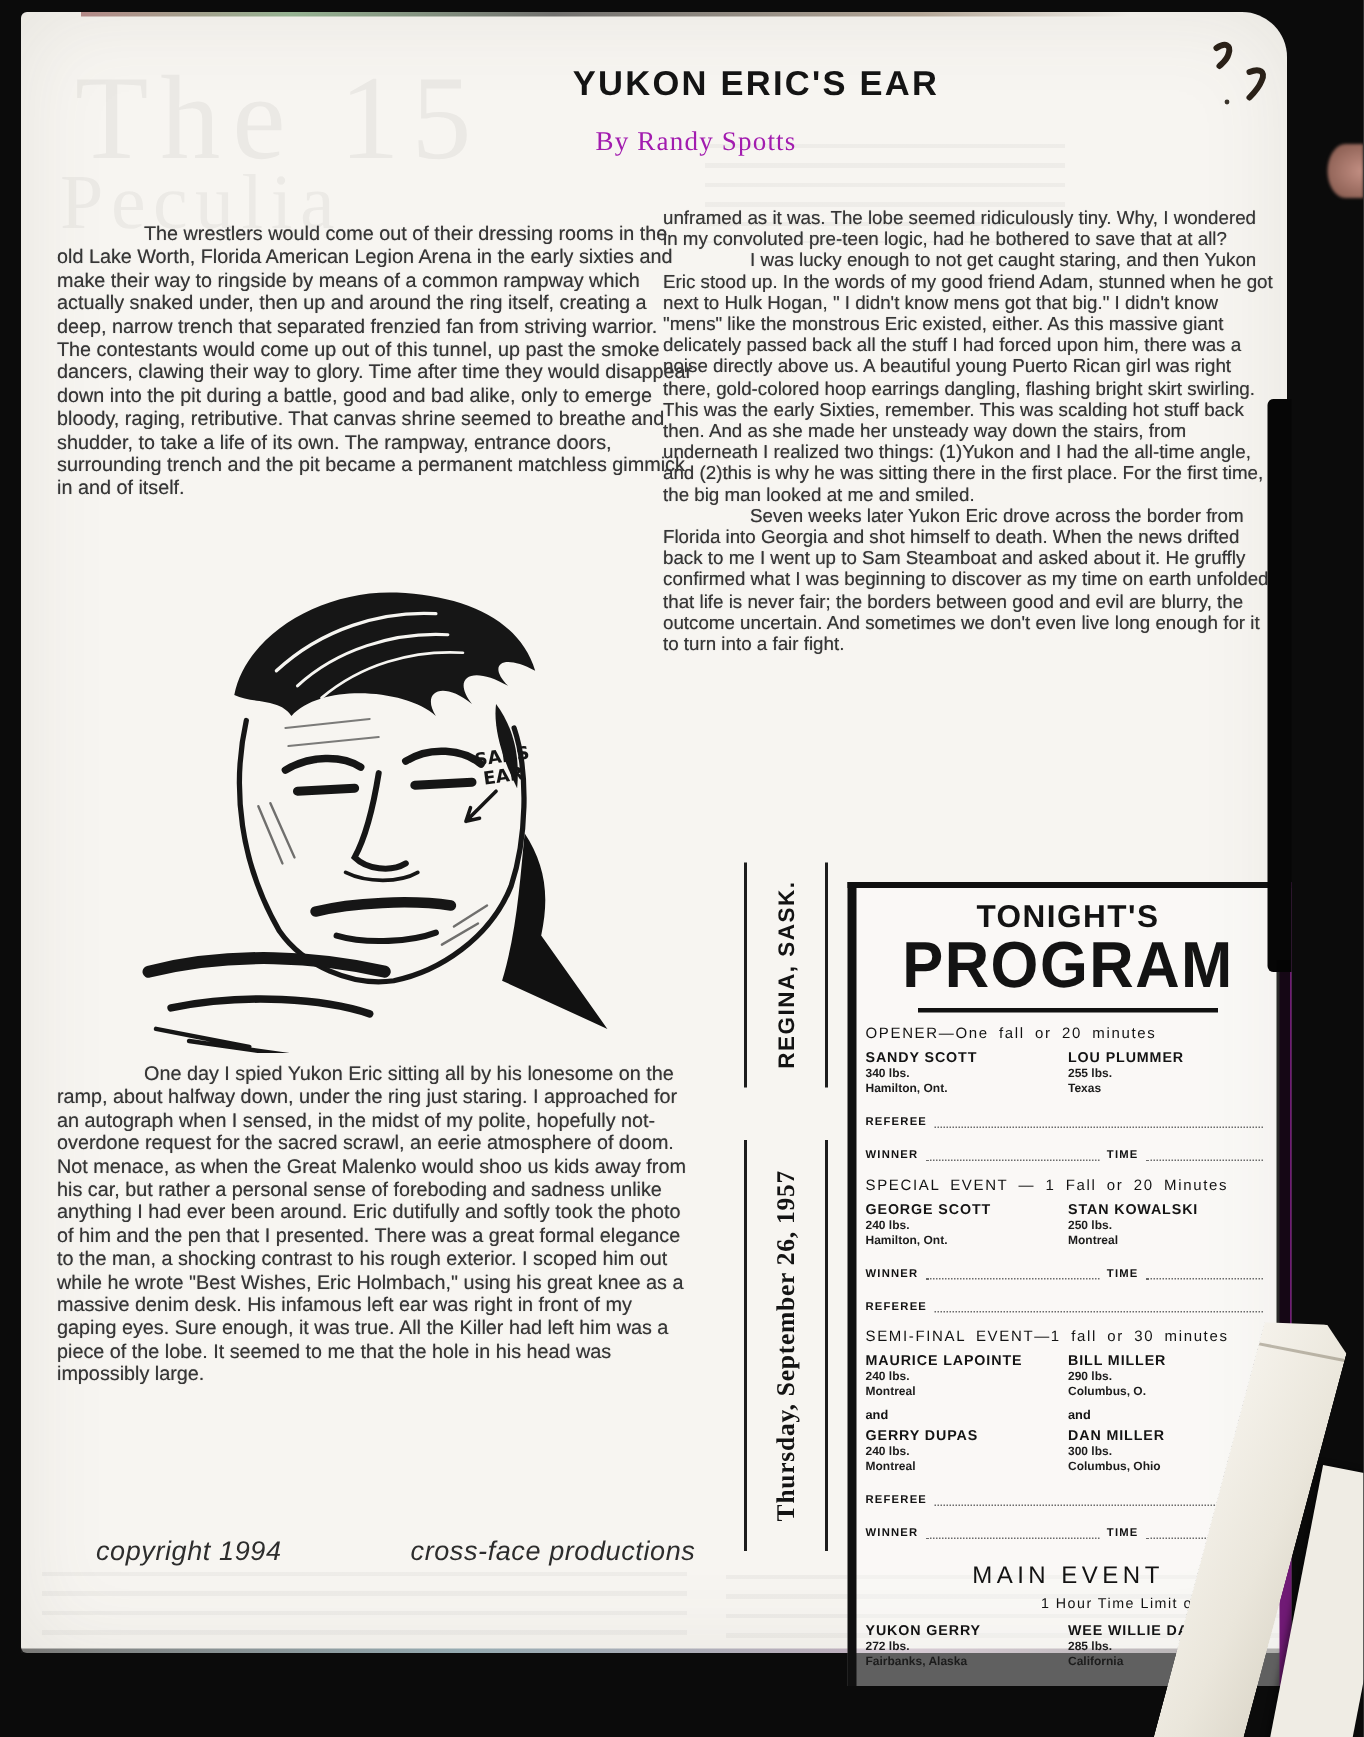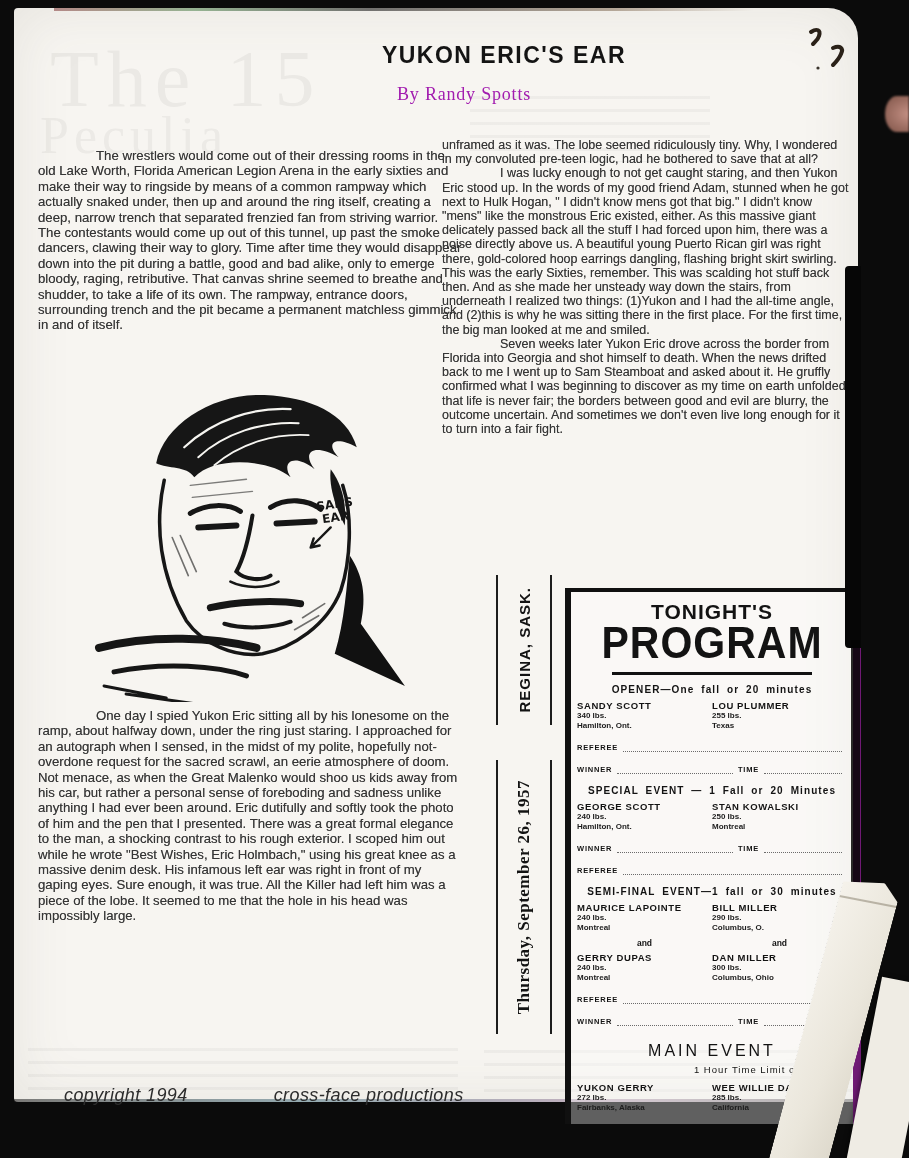--- a/index.html
+++ b/index.html
@@ -23,49 +23,49 @@
         font-size:23px;font-weight:bold;letter-spacing:1.5px;color:#141414;}
   .byline{position:absolute;left:120px;top:76px;width:660px;text-align:center;
         font-size:18px;color:#a21caf;letter-spacing:.8px;font-family:Liberation Serif, serif;}
   
   .copy{color:#363636;text-shadow:0 0 .5px rgba(70,70,70,.7);text-align:left;}
   .copy p{margin:0;text-indent:58px;}
   .col-left-1{position:absolute;left:24px;top:140px;width:424px;font-size:13.2px;line-height:15.4px;}
   .col-left-2{position:absolute;left:24px;top:700px;width:426px;font-size:13.2px;line-height:15.4px;}
   .col-right{position:absolute;left:428px;top:130px;width:408px;font-size:12.5px;line-height:14.2px;}
   .col-right p.noindent{text-indent:0;}
-  .credit-row{position:absolute;left:50px;top:1077px;display:flex;gap:86px;font-style:italic;
+  .credit-row{position:absolute;left:50px;top:1016px;display:flex;gap:86px;font-style:italic;
         font-size:18px;letter-spacing:.4px;color:#2d2d2d;font-weight:500;}
   
   .illo{position:absolute;left:80px;top:376px;width:336px;height:318px;}
   
   .program{position:absolute;left:468px;top:556px;width:378px;height:482px;color:#131313;}
   .vlabel{position:absolute;display:flex;align-items:center;justify-content:center;
         border-left:2px solid #1d1d1d;border-right:2px solid #1d1d1d;}
   .vlabel span{writing-mode:vertical-rl;transform:rotate(180deg);white-space:nowrap;}
   .vlabel-venue{left:14px;top:11px;width:52px;height:150px;font-size:15px;font-weight:bold;letter-spacing:1px;}
   .vlabel-date{left:14px;top:196px;width:52px;height:274px;
         font-family:"Liberation Serif",serif;font-size:17px;font-weight:bold;letter-spacing:.5px;}
   .program-box{position:absolute;left:83px;top:0;width:270px;background:rgba(255,255,255,.35);
         border-top:4px solid #101010;border-right:8px solid #701a75;border-left:6px solid #101010;
         padding:8px 6px 10px;margin-top:24px;}
   .mast1{text-align:center;font-size:21px;font-weight:bold;letter-spacing:1px;}
   .mast2{text-align:center;font-size:41px;font-weight:bold;letter-spacing:1px;line-height:.95;transform:scaleY(1.06);}
   .mast-rule{height:3px;background:#111;width:200px;margin:9px auto 2px;}
   .event{margin-top:9px;}
-  .event-title{text-align:center;font-size:10px;font-weight:bold;letter-spacing:1.1px;word-spacing:3px;margin-bottom:5px;}
+  .event-title{font-size:10px;font-weight:normal;letter-spacing:1.1px;word-spacing:3px;margin-bottom:5px;}
   .matchup{display:flex;}
   .wrestler{flex:1;}
   .w-name{font-size:9.5px;font-weight:bold;letter-spacing:.6px;}
   .w-sub{font-size:8px;font-weight:bold;line-height:10.5px;color:#1c1c1c;}
   .fill-row{display:flex;align-items:flex-start;margin-top:11px;font-size:7.5px;font-weight:bold;letter-spacing:.8px;}
   .leader{flex:1;border-bottom:1.5px dotted #6b6b6b;margin:0 5px 2px;height:8px;}
   .leader.short{flex:0 0 78px;}
   .and-row{display:flex;margin:4px 0;}
-  .and-row span{flex:1;text-align:center;font-size:8.5px;font-weight:bold;}
+  .and-row span{flex:1;font-size:8.5px;font-weight:bold;}
   .main-title{text-align:center;font-size:16px;font-weight:normal;letter-spacing:3px;margin-top:14px;}
   .main-sub{text-align:right;font-size:9.5px;font-weight:normal;letter-spacing:1px;margin:4px 0 7px;}
   
   .pen-marks{position:absolute;left:803px;top:22px;width:54px;height:60px;}
   .finger-top{position:absolute;right:0;top:96px;width:24px;height:36px;
         background:radial-gradient(ellipse at 100% 50%,#c coral,#7e5347);background:radial-gradient(ellipse at 100% 50%,#c49084,#7e5347);
         border-radius:60% 0 0 60%;filter:blur(1.2px);}
   .dark-band{position:absolute;left:845px;top:266px;width:16px;height:382px;background:#060606;border-radius:4px 0 0 4px;}
   .dark-band2{position:absolute;left:851px;top:640px;width:9px;height:400px;background:rgba(5,5,5,.85);}
   .strip{position:absolute;}

